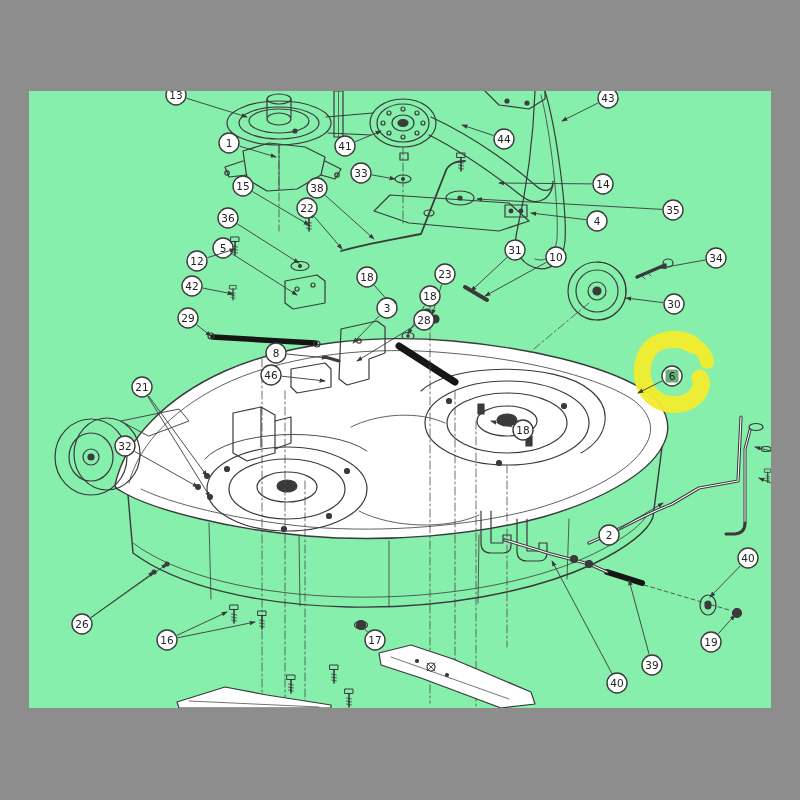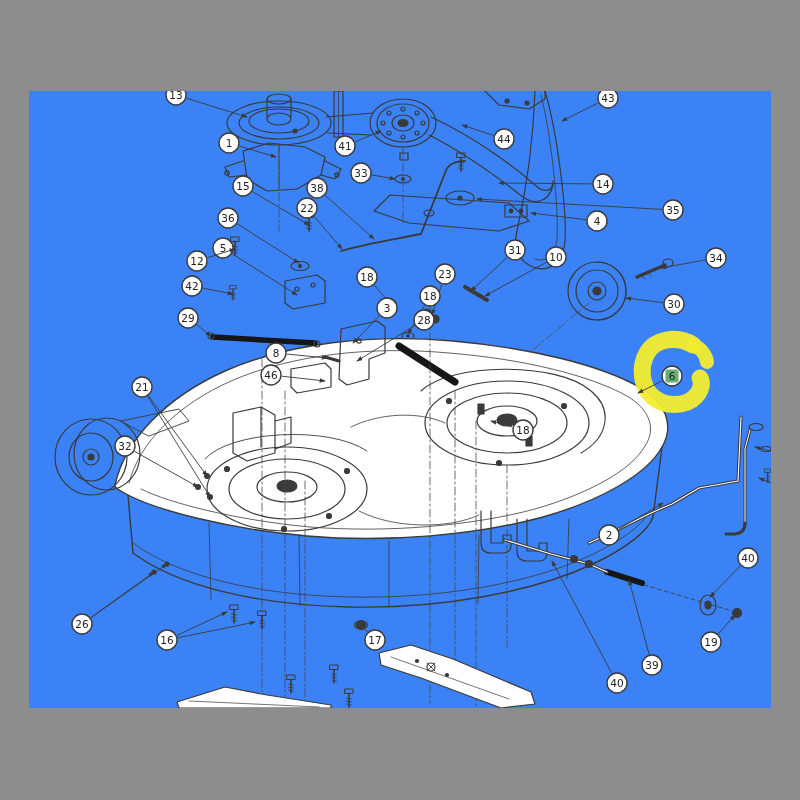--- a/index.html
+++ b/index.html
@@ -6,21 +6,21 @@
   body{
     width:800px;height:800px;
     background:#8d8d8d;
     position:relative;
     font-family:"DejaVu Sans", sans-serif;
     overflow:hidden;
   }
   .sheet{
     position:absolute;
     left:29px;top:91px;width:742px;height:617px;
-    background:#3b82f6;
+    background:#86efac;
   }
   svg{display:block;}
   .callout-circle{fill:#ffffff;stroke:#3a3a3a;stroke-width:1.4px;}
   .callout-text{fill:#222222;font-size:10.5px;font-family:"DejaVu Sans",sans-serif;}
   .leader{stroke:#3a3a3a;stroke-width:0.9px;fill:none;}
 </style>
 </head>
 <body>
 
 <div class="sheet">

